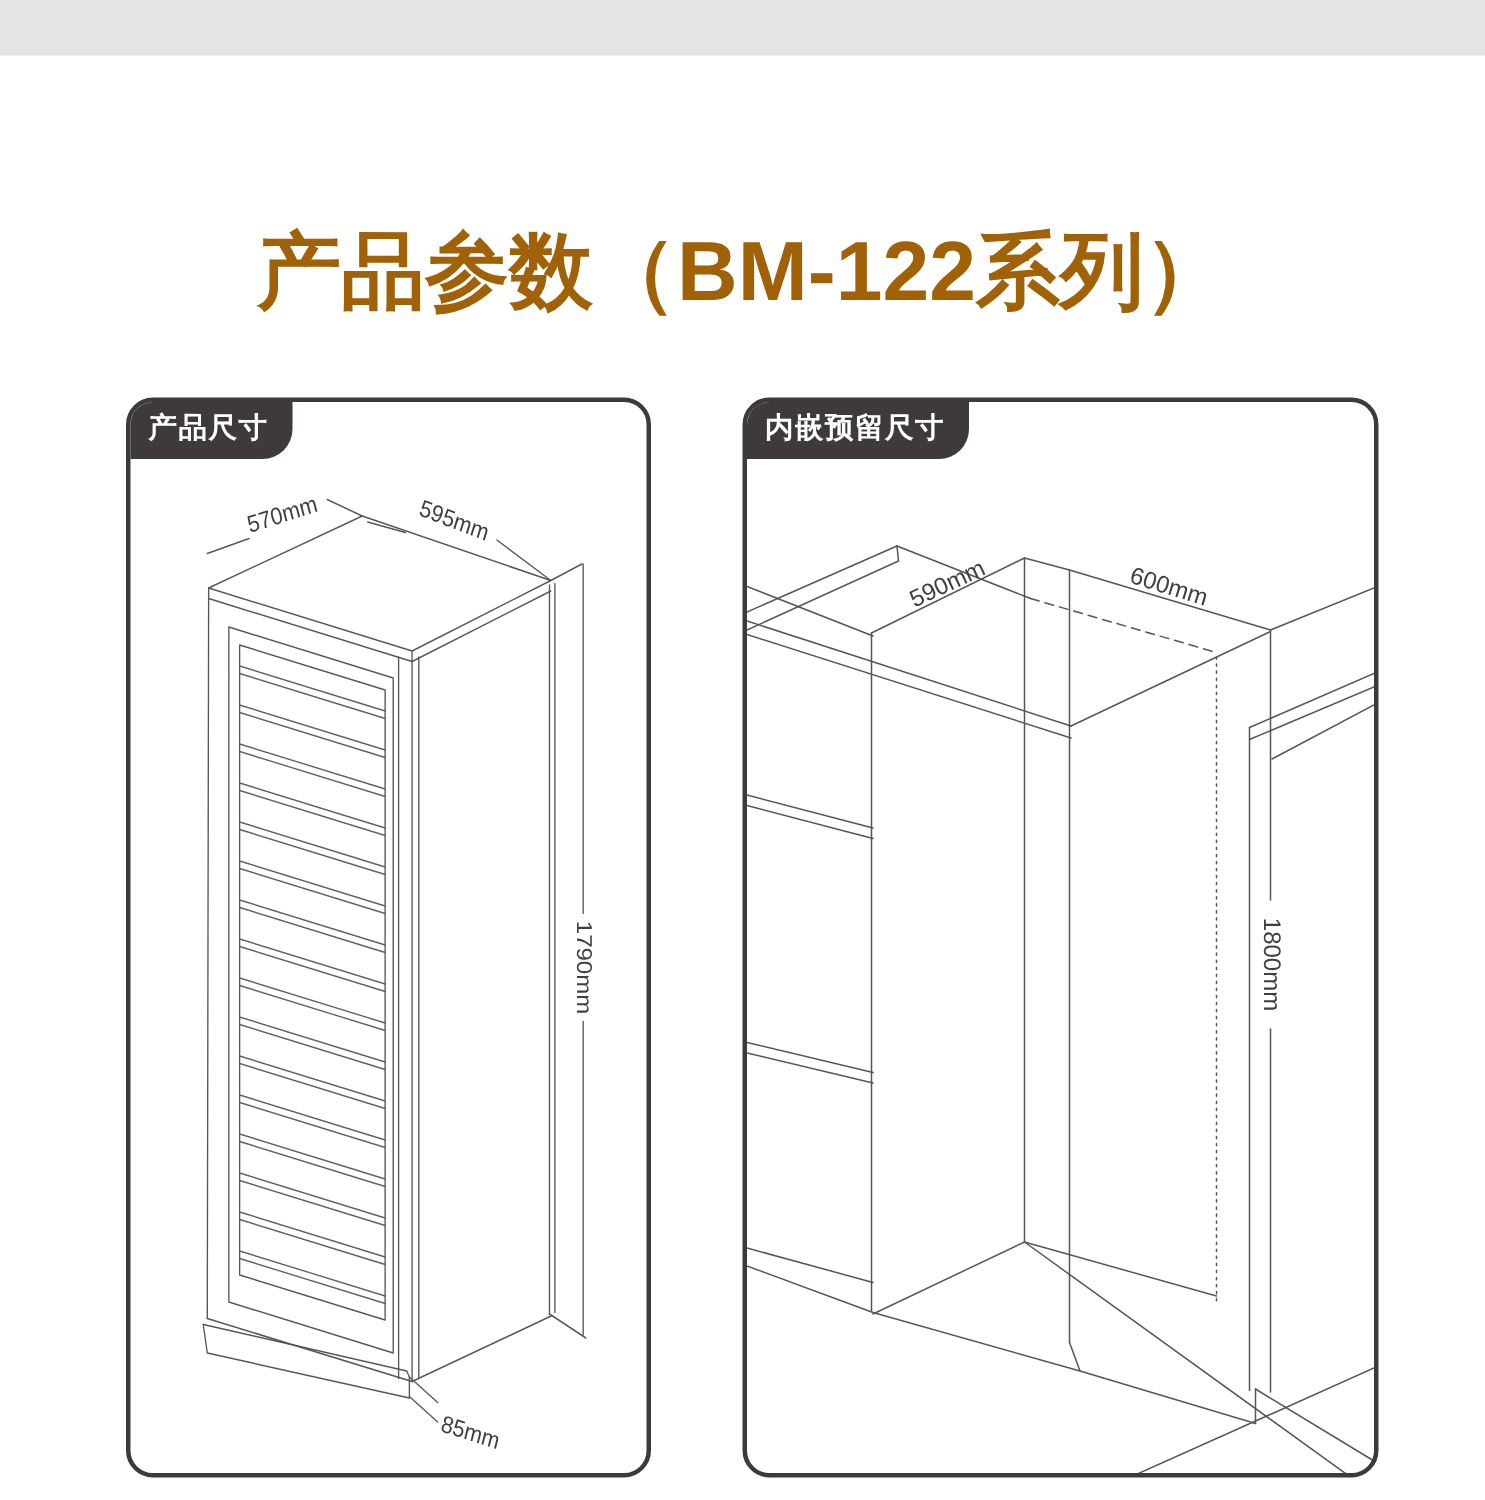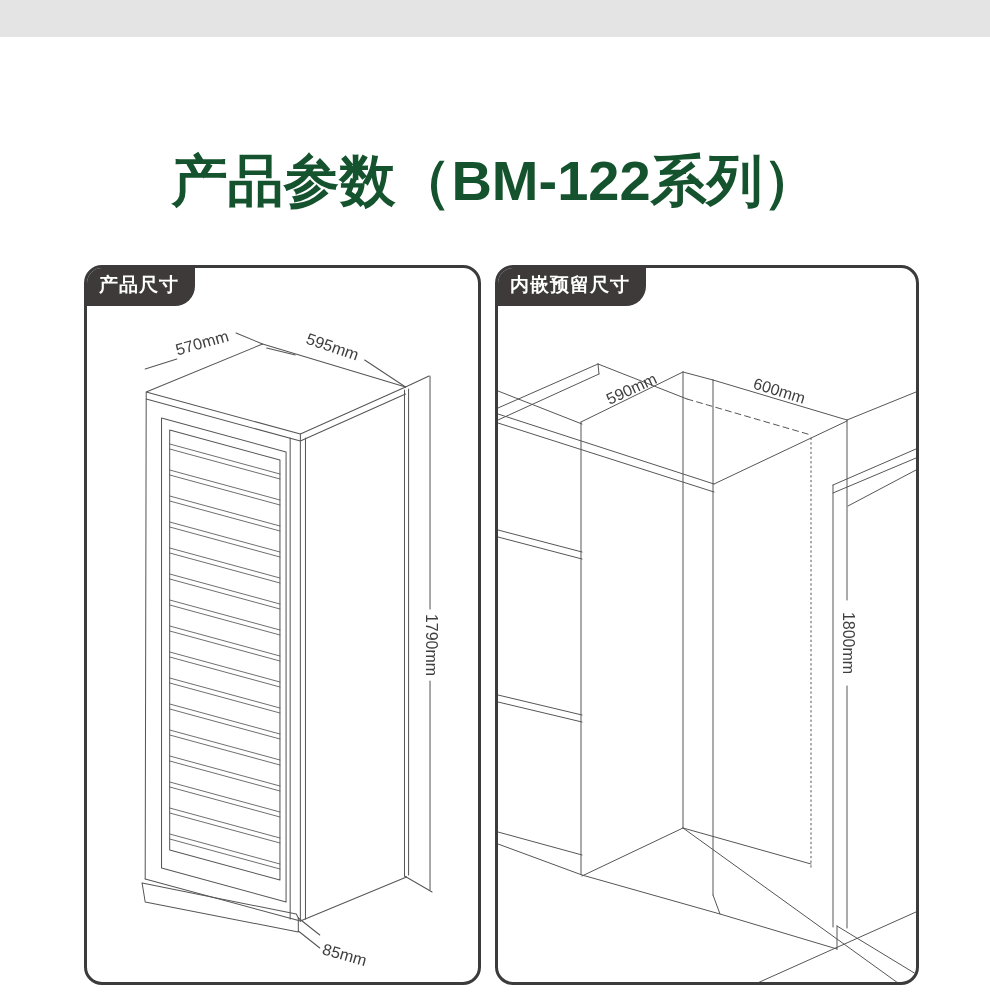--- a/index.html
+++ b/index.html
@@ -8,29 +8,29 @@
     background:#ffffff;
     font-family:"Liberation Sans","DejaVu Sans",sans-serif;
   }
   .topbar{
     position:absolute;left:0;top:0;width:990px;height:37px;
     background:#e5e4e4;
   }
   .page-title{
     position:absolute;left:0;top:144px;width:990px;
     text-align:center;
-    font-size:56px;font-weight:bold;color:#14532d;
+    font-size:56px;font-weight:bold;color:#a16207;
     letter-spacing:0px;white-space:nowrap;
   }
   .panel{
     position:absolute;top:265px;height:720px;
     border:3px solid #3b3b3b;border-radius:18px;
     box-sizing:border-box;background:#ffffff;overflow:hidden;
   }
-  .panel.left{left:84px;width:397px;}
+  .panel.left{left:84px;width:350px;}
   .panel.right{left:483px;width:424px;margin-left:12px;}
   .tab{
     position:absolute;top:-1px;left:-1px;z-index:2;
     background:#3e3a39;color:#ffffff;
     font-size:19px;font-weight:bold;letter-spacing:1px;
     padding:5px 16px 8px 13px;
     border-radius:15px 0 20px 0;
     white-space:nowrap;
   }
   svg.drawing{

